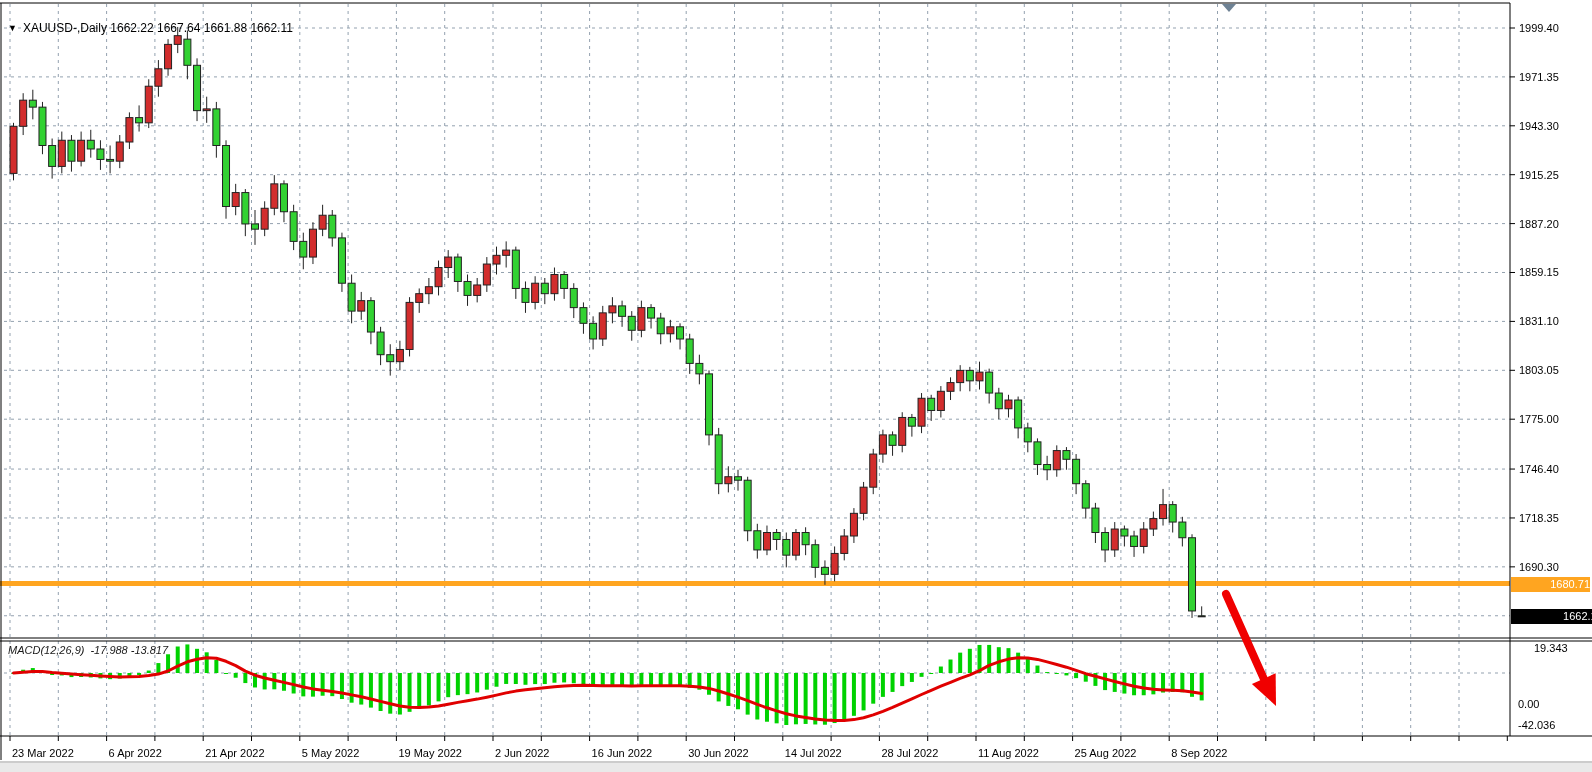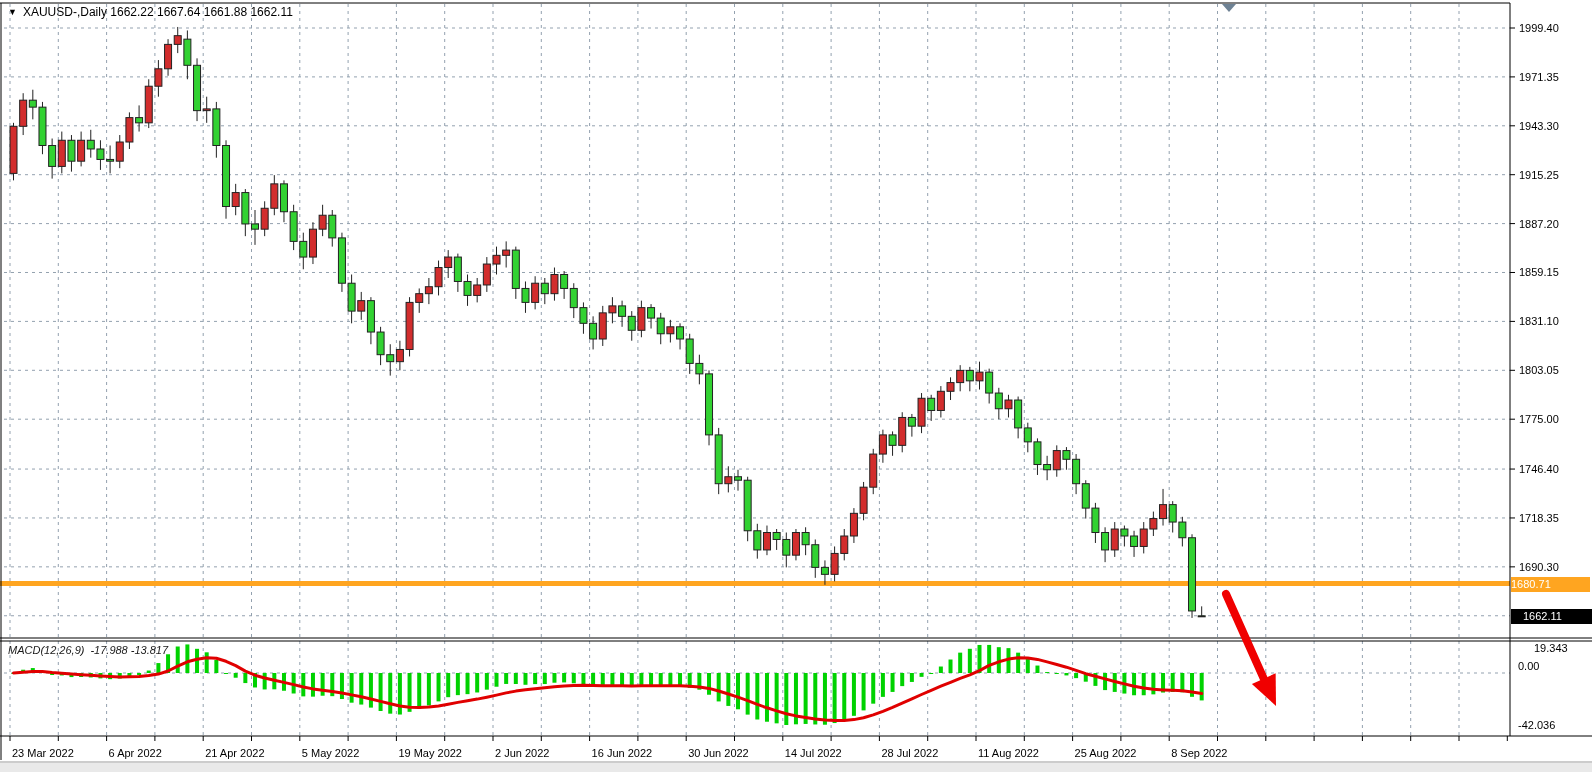--- a/index.html
+++ b/index.html
@@ -1,25 +1,25 @@
 <!DOCTYPE html>
 <html><head>
 <meta charset="utf-8">
 <style>
   html,body{margin:0;padding:0;background:#fff;}
   #stage{position:relative;width:1592px;height:772px;background:#fff;overflow:hidden;
          font-family:"Liberation Sans",sans-serif;}
   #chart-svg{position:absolute;left:0;top:0;}
   .overlay{position:absolute;white-space:nowrap;}
-  .info-bar{left:8px;top:5px;font-size:12px;color:#000;}
+  .info-bar{left:8px;top:21px;font-size:12px;color:#000;}
   .info-bar .tri{display:inline-block;font-size:9px;color:#000;margin-right:6px;vertical-align:1px;cursor:pointer;}
   .macd-label{left:8px;top:644px;font-size:11px;color:#1a1a1a;font-style:italic;}
   .macd-label span{margin-right:6px;}
   .badge{left:1511px;width:79px;height:15px;font-size:11px;line-height:15px;
-         text-align:left;color:#fff;}
+         text-align:right;color:#fff;}
   .badge-orange{top:577px;background:#ffa520;}
   .badge-black{top:609px;background:#000;padding-left:12px;}
   .axis-num{left:1518px;font-size:11px;color:#000;}
 </style>
 </head>
 <body>
 
 <div id="stage">
 
   <svg id="chart-svg" width="1592" height="772">
@@ -560,15 +560,15 @@
   </div>
 
   <div class="overlay macd-label">
     <span>MACD(12,26,9)</span><span>-17.988 -13.817</span>
   </div>
 
   <div class="overlay badge badge-orange">1680.71</div>
   <div class="overlay badge badge-black">1662.11</div>
 
   <div class="overlay axis-num" style="top:642px;margin-left:16px;">19.343</div>
-  <div class="overlay axis-num" style="top:660px;">0.00</div>
+  <div class="overlay axis-num" style="top:698px;">0.00</div>
   <div class="overlay axis-num" style="top:719px;">-42.036</div>
 </div>
 
 </body></html>

